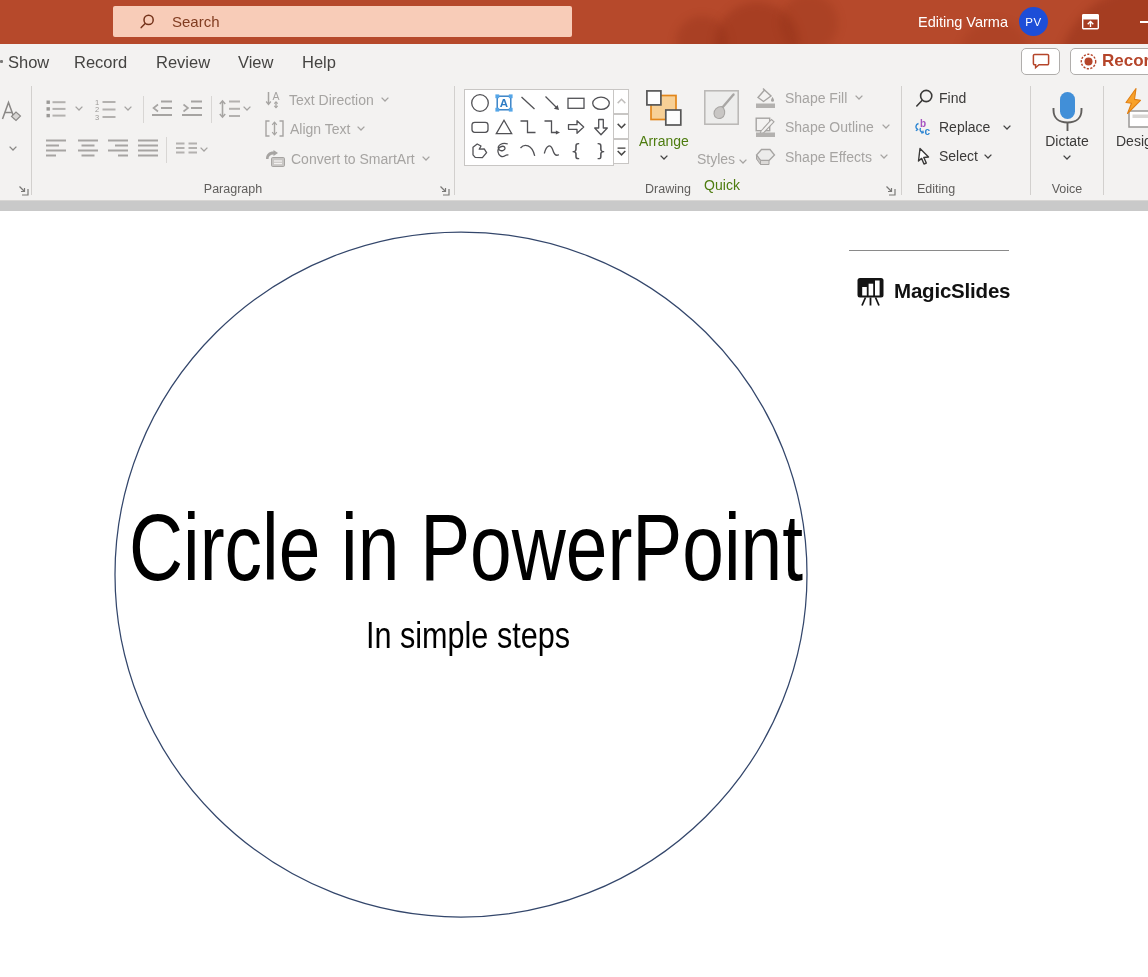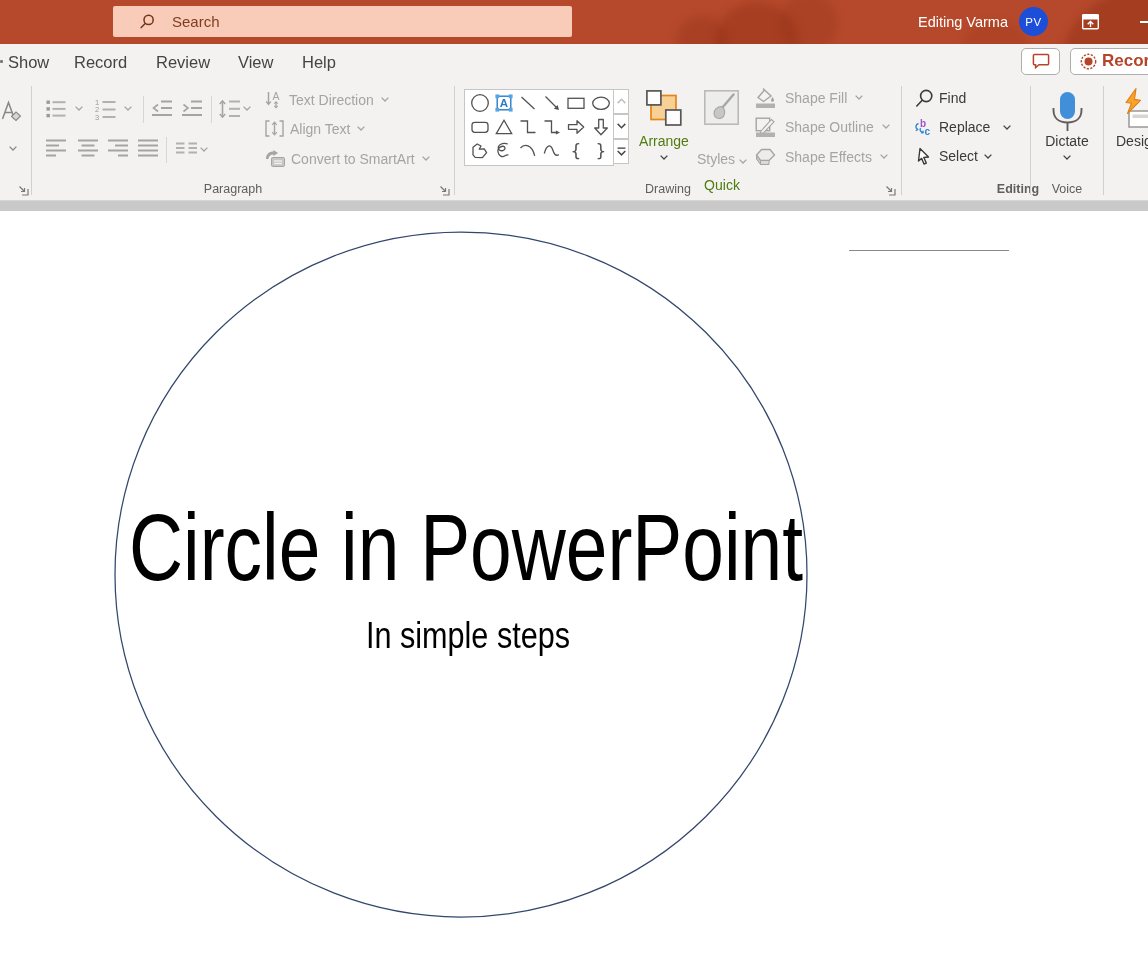--- a/index.html
+++ b/index.html
@@ -530,21 +530,21 @@
       <svg width="16" height="19" viewBox="0 0 16 19">
         <path d="M4,1.5 L12.5,10 L7.8,10.5 L10.3,16 L8,17 L5.6,11.4 L2.5,14 Z" fill="#fff" stroke="#3b3a39" stroke-width="1.4" stroke-linejoin="round" transform="translate(0,0)"></path>
       </svg>
       <span class="rlabel" style="margin-left:7px;">Select</span>
       <span class="chev" style="margin-left:6px;">
           <svg width="8" height="5" viewBox="0 0 8 5">
             <path d="M0.6,0.6 L4,4 L7.4,0.6" fill="none" stroke="#444" stroke-width="1.3"></path>
           </svg>
         </span>
     </div>
-    <div class="grouplabel" style="left:968px;width:100px;font-weight:bold;">Editing</div>
+    <div class="grouplabel" style="left:886px;width:100px;">Editing</div>
     <div class="gdiv" style="left:1030px;"></div>
 
     <div>
       <svg class="abs" style="left:1051px;top:11px;" width="33" height="45" viewBox="0 0 33 45">
         <rect x="9" y="1" width="15" height="27" rx="7.5" fill="#418fd8"></rect>
         <path d="M2.5,17 L2.5,19 C2.5,27 8,31.5 16.5,31.5 C25,31.5 30.5,27 30.5,19 L30.5,17" fill="none" stroke="#605e5c" stroke-width="1.9"></path>
         <line x1="16.5" y1="31.5" x2="16.5" y2="40" stroke="#605e5c" stroke-width="1.9"></line>
       </svg>
       <div class="bigbtn-label" style="left:1017px;top:53px;width:100px;color:#3b3a39;">Dictate</div>
       <span class="chev abs" style="left:1063px;top:75px;">
@@ -569,15 +569,27 @@
   <div class="canvas-strip"></div>
 
   <div class="slide">
     <svg class="abs" style="left:0;top:0;" width="1148" height="766" viewBox="0 0 1148 766">
       <ellipse cx="461" cy="363.5" rx="346" ry="342.5" fill="none" stroke="#33466b" stroke-width="1.25"></ellipse>
     </svg>
     <div class="slide-title">Circle in PowerPoint</div>
     <div class="slide-subtitle">In simple steps</div>
 
     <div class="brand-line"></div>
+    <div class="brand">
+      <svg width="29" height="30" viewBox="0 0 29 30">
+        <rect x="1.5" y="1" width="26" height="19.5" rx="2.5" fill="#141414"></rect>
+        <rect x="6.2" y="10" width="4.6" height="8.5" fill="#fff"></rect>
+        <rect x="12.6" y="6.7" width="4.6" height="11.8" fill="#fff"></rect>
+        <rect x="19" y="3.5" width="4.6" height="15" fill="#fff"></rect>
+        <line x1="14.5" y1="20.5" x2="14.5" y2="28.5" stroke="#141414" stroke-width="1.8"></line>
+        <line x1="9.5" y1="20.5" x2="6" y2="28.5" stroke="#141414" stroke-width="1.8"></line>
+        <line x1="19.5" y1="20.5" x2="23" y2="28.5" stroke="#141414" stroke-width="1.8"></line>
+      </svg>
+      <span class="brand-name">MagicSlides</span>
+    </div>
   </div>
 
 </div>
 
 </body></html>

